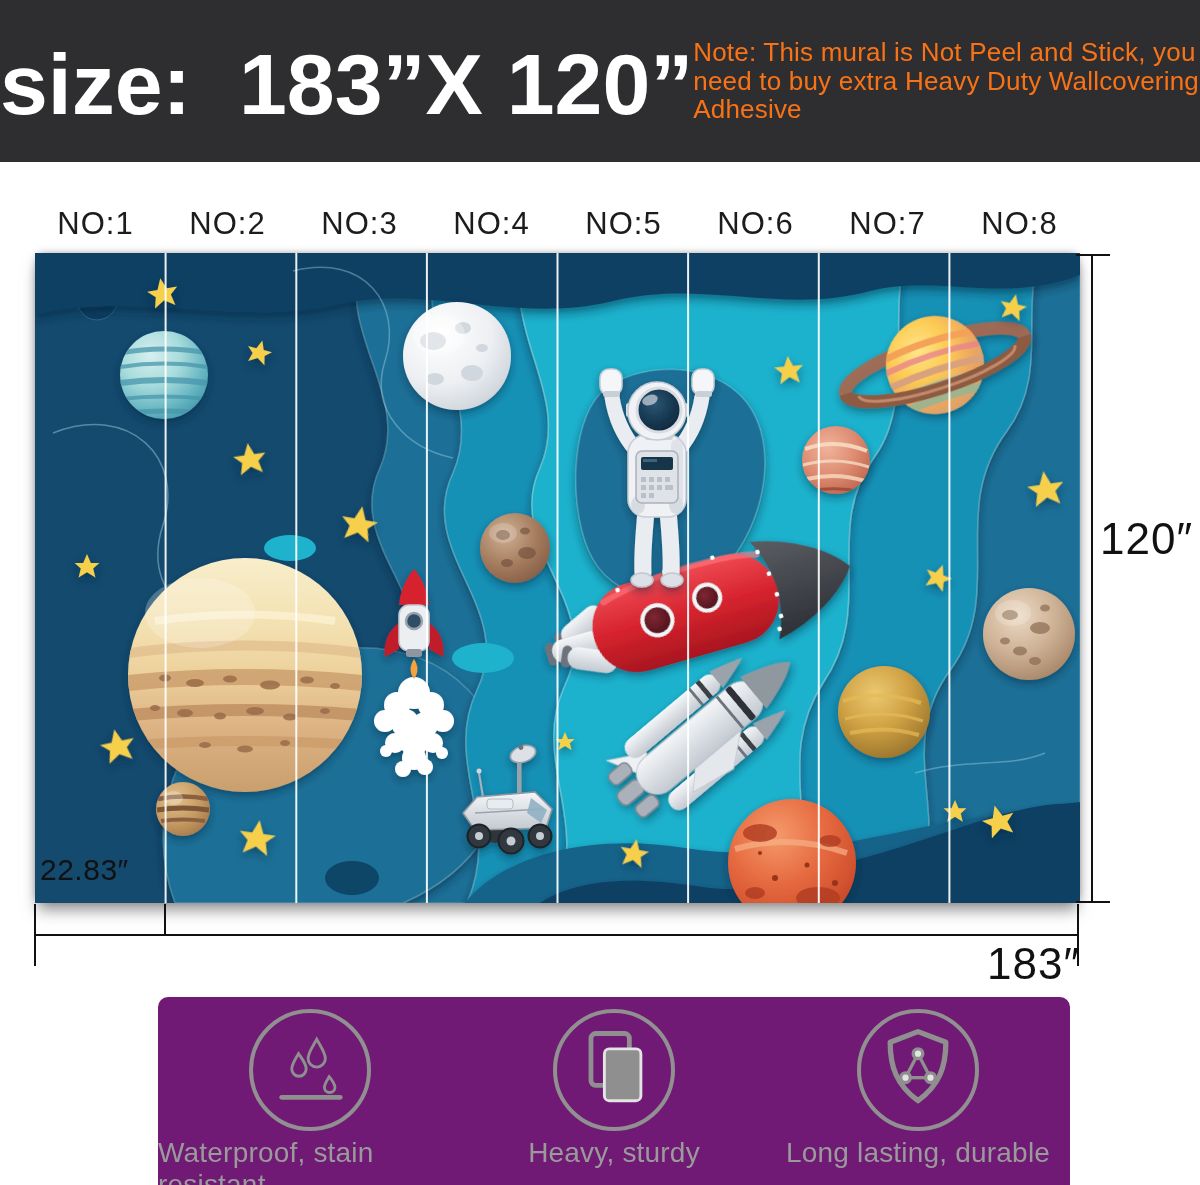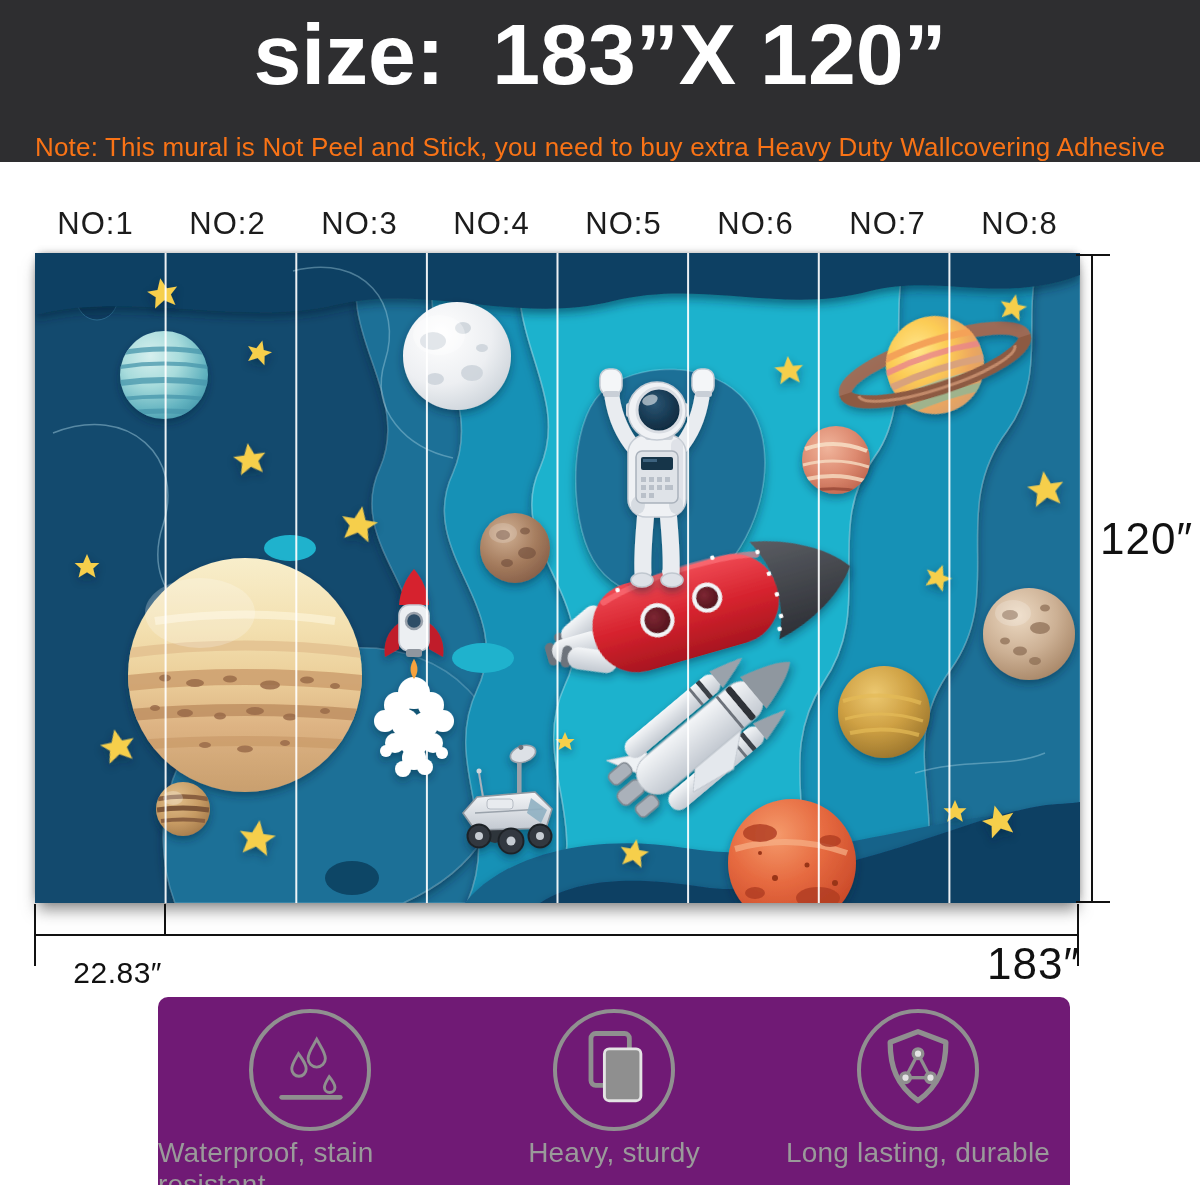--- a/index.html
+++ b/index.html
@@ -1,21 +1,21 @@
 <!DOCTYPE html>
 <html><head>
 <meta charset="utf-8">
 <style>
   html,body{margin:0;padding:0;background:#ffffff;}
   .page{position:relative;width:1200px;height:1185px;background:#ffffff;overflow:hidden;
         font-family:"Liberation Sans","DejaVu Sans",sans-serif;}
 
   
   .header{position:absolute;left:0;top:0;width:1200px;height:162px;background:#2e2e30;
-          display:flex;flex-direction:column;align-items:center;justify-content:space-between;}
+          display:flex;align-items:center;}
   .header .title{margin:0;margin-top:6px;color:#ffffff;font-size:86px;font-weight:bold;
                  letter-spacing:0px;white-space:pre;line-height:1.12;}
   .header .note{margin:0;color:#f97316;font-size:26px;font-weight:normal;letter-spacing:.2px;
                 line-height:1.1;}
 
   
   .panel-labels{position:absolute;left:35px;top:206px;width:1045px;height:42px;display:flex;gap:11px;}
   .panel-labels span{flex:1;text-align:center;font-size:31px;color:#1c1c1c;font-weight:normal;
                      letter-spacing:1px;}
 
@@ -23,21 +23,21 @@
   .mural{position:absolute;left:35px;top:253px;width:1045px;height:650px;
          box-shadow:0 10px 14px -3px rgba(55,55,55,.55), 0 -4px 7px -4px rgba(55,55,55,.30),
                     4px 0 8px -5px rgba(55,55,55,.3), -4px 0 8px -5px rgba(55,55,55,.3);}
   .mural svg{display:block;}
 
   
   .dim{position:absolute;background:#111;}
   .dim-label{position:absolute;color:#111;font-weight:normal;}
   .lbl-120{left:1100px;top:514px;font-size:44px;letter-spacing:1px;}
   .lbl-183{left:35px;top:939px;width:1045px;text-align:right;font-size:44px;letter-spacing:1px;}
-  .lbl-2283{left:40px;top:956px;width:122px;text-align:right;font-size:30px;letter-spacing:.5px;}
+  .lbl-2283{left:40px;top:853px;width:122px;text-align:left;font-size:30px;letter-spacing:.5px;}
 
   
   .features{position:absolute;left:158px;top:997px;width:912px;height:224px;background:#701a75;
             border-radius:10px;display:flex;}
   .feature{flex:1;display:flex;flex-direction:column;align-items:center;}
   .feature .ring{margin-top:12px;width:122px;height:122px;border:4px solid #909090;border-radius:50%;
                  display:flex;align-items:center;justify-content:center;box-sizing:border-box;}
   .feature .cap{margin-top:6px;font-size:28px;color:#9a9a9a;letter-spacing:.2px;}
 </style>
 </head>

